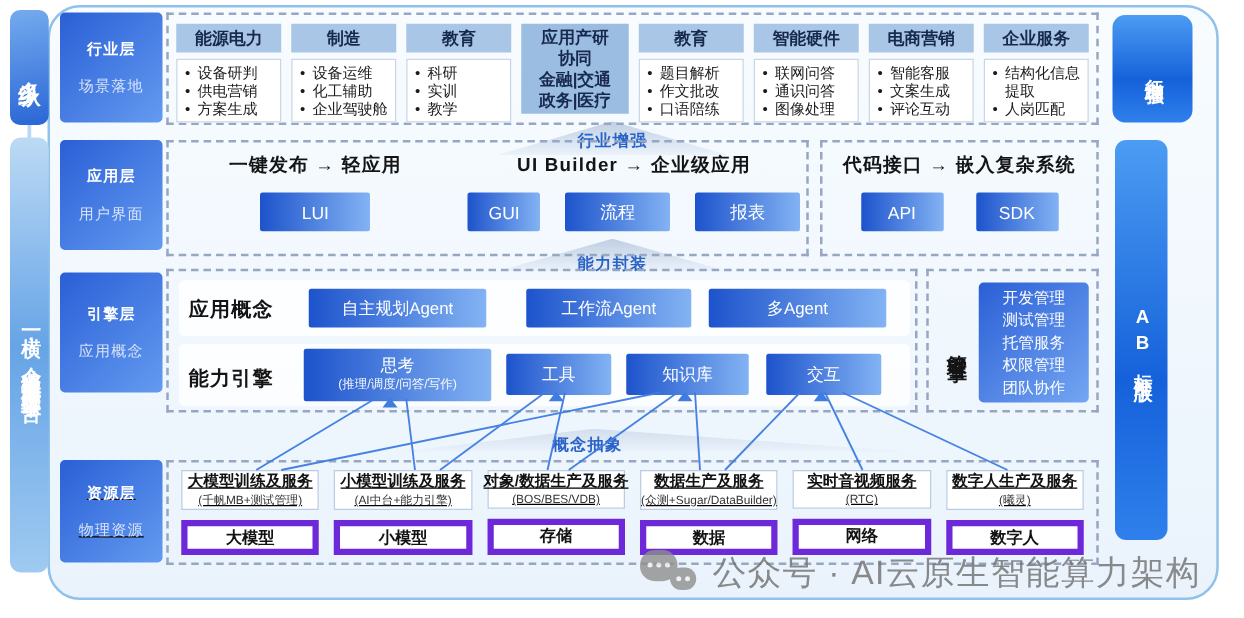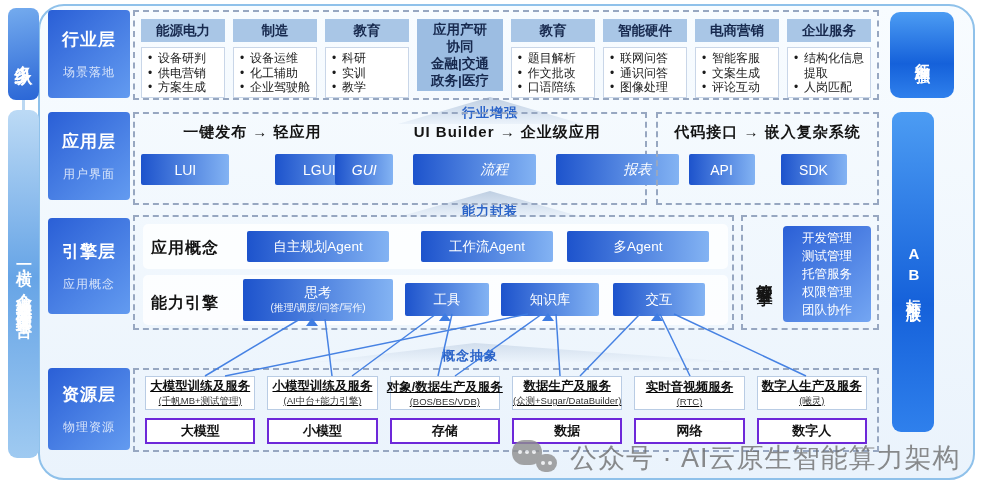--- a/index.html
+++ b/index.html
@@ -15,24 +15,24 @@
   .rail-top{left:8px;top:8px;width:31px;height:92px;border-radius:8px;
             background:linear-gradient(170deg,#74abee 0%,#2a66d6 100%);font-size:18px;letter-spacing:4px;}
   .rail-connector{position:absolute;left:22px;top:100px;width:3px;height:12px;background:#bcd8f2;z-index:3;}
   .rail-main{left:8px;top:110px;width:31px;height:348px;border-radius:9px;
              background:linear-gradient(180deg,#bcdaf5 0%,#66a4e6 48%,#9fcaf1 100%);
              font-size:16px;letter-spacing:3px;}
   
   .layer{position:absolute;left:48px;width:82px;border-radius:4px;z-index:3;
          background:linear-gradient(135deg,#2a5fd6 0%,#639bf0 100%);
          display:flex;flex-direction:column;align-items:center;justify-content:center;gap:13px;}
-  .layer .t{color:#fff;font-size:17px;font-weight:bold;letter-spacing:1px;}
+  .layer .t{color:#fff;font-size:12px;font-weight:bold;letter-spacing:1px;}
   .layer .s{color:rgba(255,255,255,.78);font-size:12px;letter-spacing:1px;}
   .layer1{top:10px;height:88px;} .layer2{top:112px;height:88px;}
-  .layer3{top:218px;height:96px;} .layer4{top:368px;height:82px;}
+  .layer3{top:218px;height:96px;} .layer4{top:368px;height:82px;text-decoration:underline;}
   
   .dashed{position:absolute;border:2px dashed #97a7c1;box-sizing:border-box;z-index:2;}
   
   .row1{left:133px;top:10px;width:746px;height:90px;display:flex;gap:8px;padding:7px 6px;}
   .ind-col{flex:1;display:flex;flex-direction:column;min-width:0;}
   .ind-col .hd{height:23px;line-height:23px;text-align:center;background:#a9c6e6;
                color:#17294e;font-size:13.5px;font-weight:bold;margin-bottom:5px;}
   .ind-col .bx{flex:1;background:#fff;border:1px solid #c9d6e8;padding:3px 2px 2px 6px;}
   .ind-col li{list-style:none;position:relative;padding-left:10px;color:#1b1b1b;
               font-size:12px;line-height:14.5px;}
@@ -57,25 +57,25 @@
   .flowlabel{position:absolute;width:140px;text-align:center;color:#2a63c8;
              font-size:13px;font-weight:bold;z-index:2;letter-spacing:1px;}
   .fl1{left:420px;top:104px;} .fl2{left:420px;top:202px;} .fl3{left:400px;top:347px;}
   
   .row2l{left:133px;top:112px;width:514px;height:93px;display:flex;}
   .row2r{left:656px;top:112px;width:223px;height:93px;}
   .app-sec{display:flex;flex-direction:column;align-items:center;padding-top:9px;box-sizing:border-box;}
   .app-secA{width:46%;} .app-secB{width:54%;} .app-secC{width:100%;}
   .app-title{color:#141414;font-size:15px;font-weight:bold;letter-spacing:1px;}
   .btnrow{display:flex;gap:46px;margin-top:12px;align-items:center;justify-content:center;}
-  .btnrowB{gap:20px;font-style:italic;} .btnrowC{gap:26px;}
+  .btnrowB{gap:20px;} .btnrowC{gap:26px;}
   .btn{background:linear-gradient(90deg,#1d53cc 0%,#83b3f3 100%);color:#fff;
        font-size:14px;display:flex;align-items:center;justify-content:center;
        height:31px;border-radius:2px;}
-  .b-lui,.b-lgui{width:88px;} .b-gui{width:58px;} .b-flow,.b-report{width:84px;padding-left:39px;}
+  .b-lui,.b-lgui{width:88px;} .b-gui{width:58px;} .b-flow,.b-report{width:84px;}
   .b-api,.b-sdk{width:66px;}
   
   .row3l{left:133px;top:215px;width:601px;height:115px;}
   .row3r{left:741px;top:215px;width:138px;height:115px;}
   .eng-sub{position:absolute;left:8px;width:585px;background:rgba(255,255,255,.8);border-radius:5px;}
   .eng-sub1{top:7px;height:45px;} .eng-sub2{top:58px;height:50px;}
   .eng-label{position:absolute;left:16px;color:#141414;font-size:16px;font-weight:bold;letter-spacing:1px;z-index:2;}
   .el1{top:21px;} .el2{top:76px;}
   .ebtn{position:absolute;z-index:2;background:linear-gradient(90deg,#1d53cc 0%,#83b3f3 100%);
         color:#fff;display:flex;flex-direction:column;align-items:center;justify-content:center;
@@ -95,21 +95,21 @@
               background:linear-gradient(135deg,#2a5fd6 0%,#74a6f2 100%);color:#fff;
               font-size:12.5px;line-height:18px;display:flex;flex-direction:column;
               align-items:center;justify-content:center;}
   
   .row4{left:133px;top:368px;width:746px;height:84px;display:flex;gap:12px;padding:6px 10px;}
   .res-col{flex:1;display:flex;flex-direction:column;gap:8px;min-width:0;}
   .res-top{background:#fff;border:1px solid #b9cce4;height:38px;display:flex;flex-direction:column;
            align-items:center;justify-content:center;text-decoration:underline;}
   .res-top .tt{font-size:12.5px;font-weight:bold;color:#121212;white-space:nowrap;}
   .res-top .st{font-size:9.5px;color:#333;white-space:nowrap;}
-  .res-base{background:#fff;border:2px solid #6d28d9;height:26px;display:flex;align-items:center;
+  .res-base{background:#fff;border:5px solid #6d28d9;height:26px;display:flex;align-items:center;
             justify-content:center;font-size:13px;font-weight:bold;color:#121212;}
   
   .lines{position:absolute;left:0;top:0;width:995px;height:494px;z-index:5;pointer-events:none;}
   
   .watermark{position:absolute;left:512px;top:438px;display:flex;align-items:center;gap:10px;
              z-index:10;opacity:.8;}
   .wm-text{font-size:27px;color:#6f6f6f;letter-spacing:1px;white-space:nowrap;}
   .wm-icon{position:relative;width:48px;height:40px;}
   .wm-b1{position:absolute;left:0;top:2px;width:30px;height:25px;background:#8f8f8f;border-radius:12px;}
   .wm-b2{position:absolute;left:24px;top:16px;width:21px;height:18px;background:#8f8f8f;border-radius:9px;}
@@ -227,21 +227,20 @@
   <div class="trap trap2"></div>
   <div class="flowlabel fl2">能力封装</div>
   <div class="trap trap3"></div>
   <div class="flowlabel fl3">概念抽象</div>
 
   <div class="dashed row2l">
     <div class="app-sec app-secA">
       <div class="app-title">一键发布 → 轻应用</div>
       <div class="btnrow">
         <div class="btn b-lui">LUI</div>
-        <div class="btn b-lgui">LGUI</div>
       </div>
     </div>
     <div class="app-sec app-secB">
       <div class="app-title">UI Builder → 企业级应用</div>
       <div class="btnrow btnrowB">
         <div class="btn b-gui">GUI</div>
         <div class="btn b-flow">流程</div>
         <div class="btn b-report">报表</div>
       </div>
     </div>

